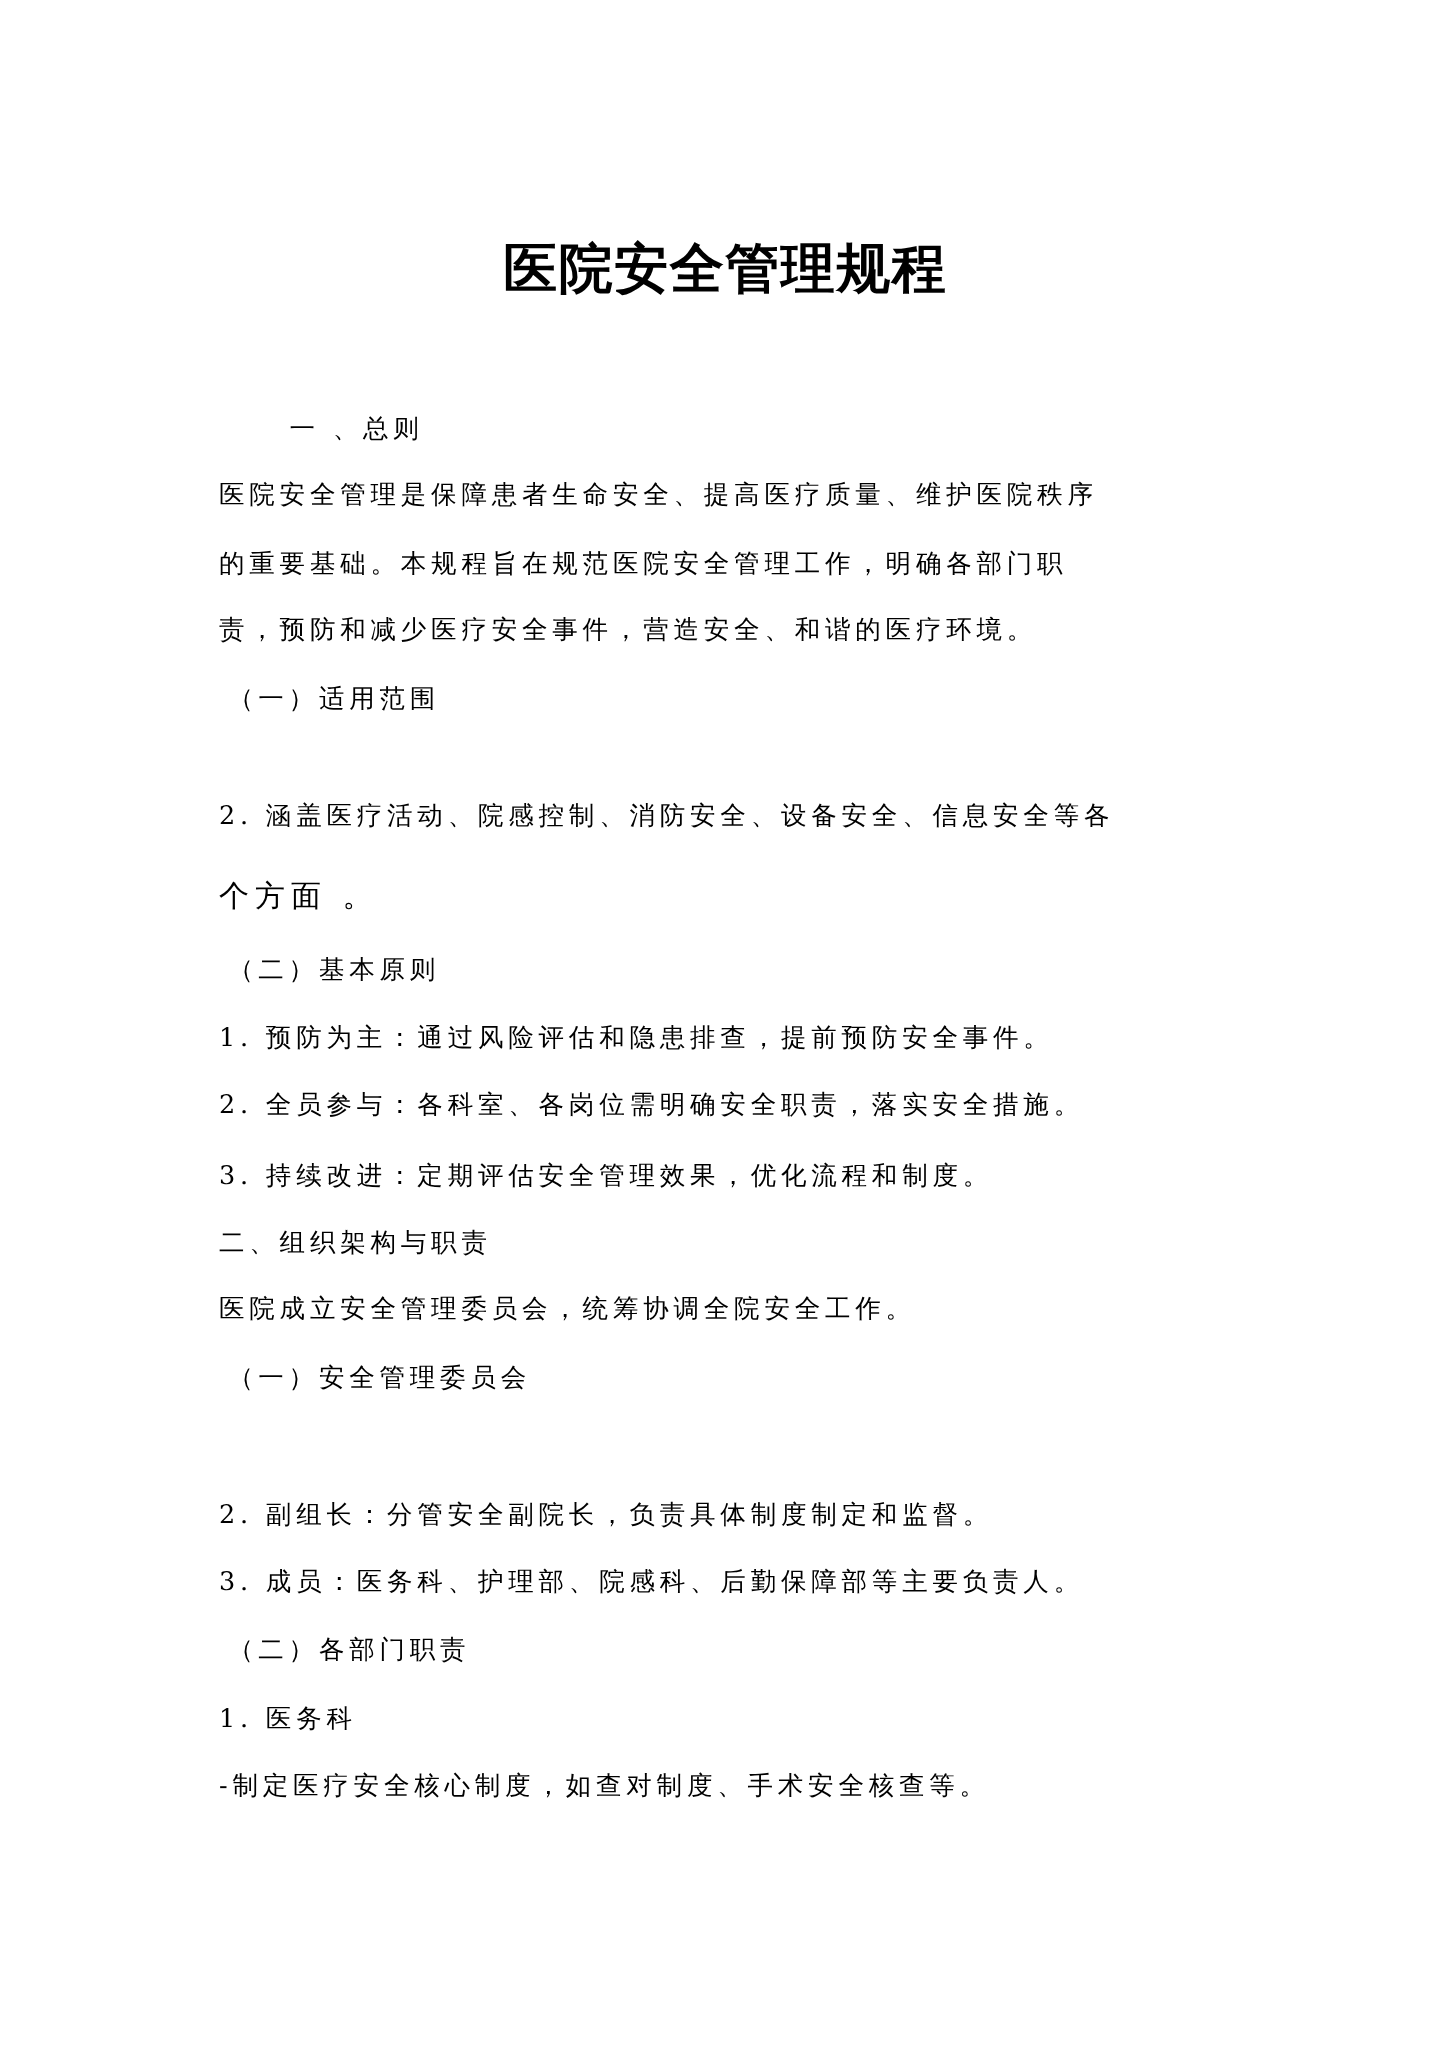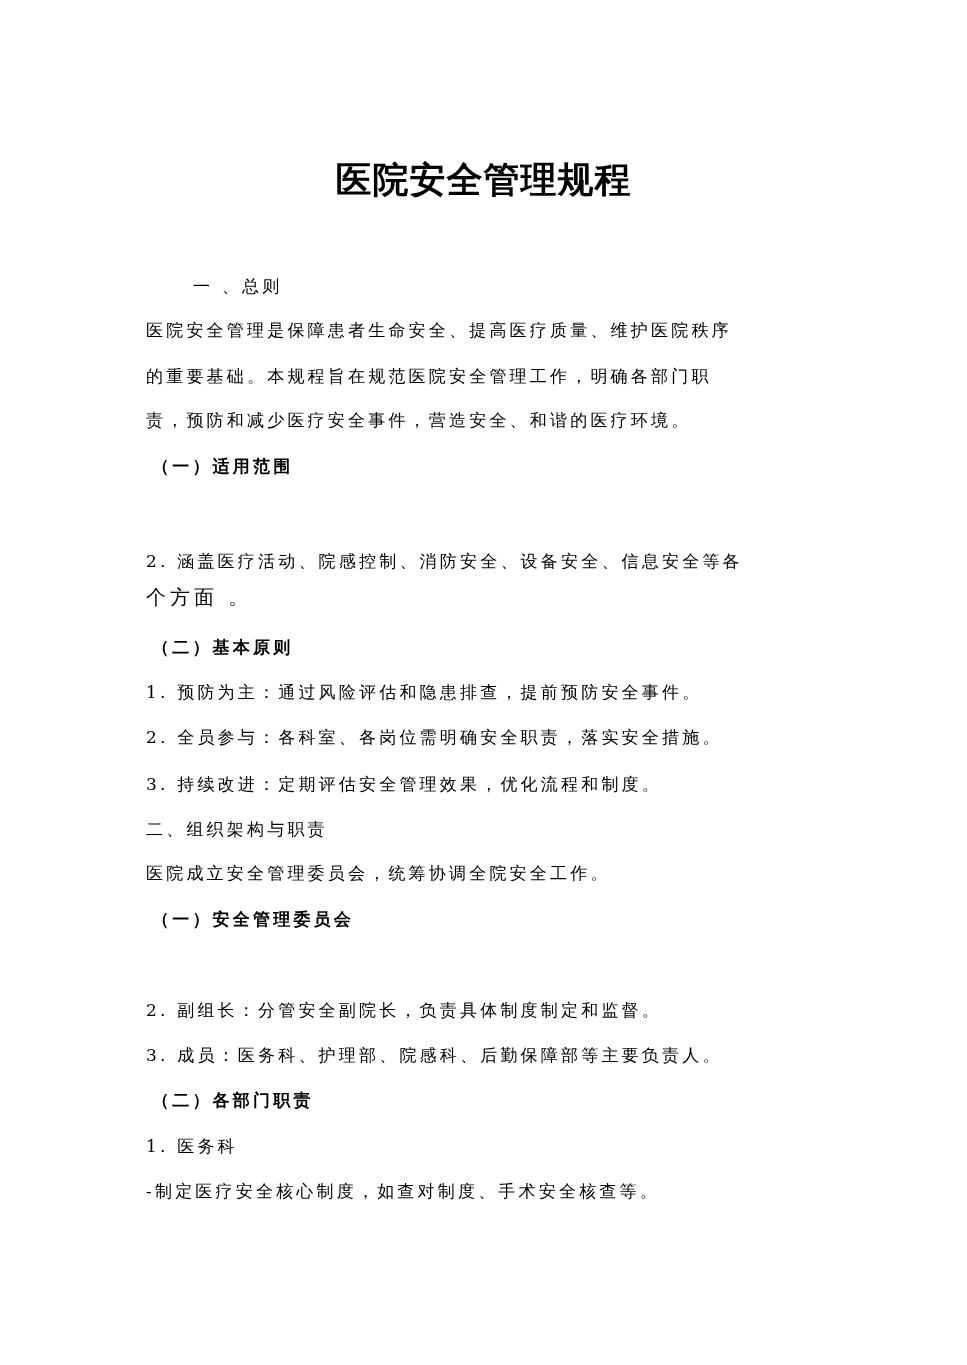--- a/index.html
+++ b/index.html
@@ -41,34 +41,34 @@
       font-size: 17px;
       line-height: 26px;
       letter-spacing: 3.2px;
       white-space: nowrap;
     }
     .line.small {
       font-size: 20px;
       letter-spacing: 4px;
     }
     .indent-h { left: 193px; }
-    .sub-h { left: 152px; font-weight: bold; }
+    .sub-h { left: 152px; }
   </style>
 </head>
 <body>
 
 <div class="page">
   <div class="title">医院安全管理规程</div>
 
   <div class="line indent-h" style="top:273px">一 、总则</div>
   <div class="line" style="top:317px">医院安全管理是保障患者生命安全、提高医疗质量、维护医院秩序</div>
   <div class="line" style="top:363px">的重要基础。本规程旨在规范医院安全管理工作，明确各部门职</div>
   <div class="line" style="top:407px">责，预防和减少医疗安全事件，营造安全、和谐的医疗环境。</div>
   <div class="line sub-h" style="top:453px">（一）适用范围</div>
-  <div class="line" style="top:548px">2.  涵盖医疗活动、院感控制、消防安全、设备安全、信息安全等各</div>
+  <div class="line" style="top:531px">2.  涵盖医疗活动、院感控制、消防安全、设备安全、信息安全等各</div>
   <div class="line small" style="top:584px">个方面 。</div>
   <div class="line sub-h" style="top:634px">（二）基本原则</div>
   <div class="line" style="top:679px">1.  预防为主：通过风险评估和隐患排查，提前预防安全事件。</div>
   <div class="line" style="top:724px">2.  全员参与：各科室、各岗位需明确安全职责，落实安全措施。</div>
   <div class="line" style="top:771px">3.  持续改进：定期评估安全管理效果，优化流程和制度。</div>
   <div class="line" style="top:816px">二、组织架构与职责</div>
   <div class="line sub-h" style="top:906px">（一）安全管理委员会</div>
   <div class="line" style="top:860px">医院成立安全管理委员会，统筹协调全院安全工作。</div>
   <div class="line" style="top:997px">2.  副组长：分管安全副院长，负责具体制度制定和监督。</div>
   <div class="line" style="top:1042px">3.  成员：医务科、护理部、院感科、后勤保障部等主要负责人。</div>

